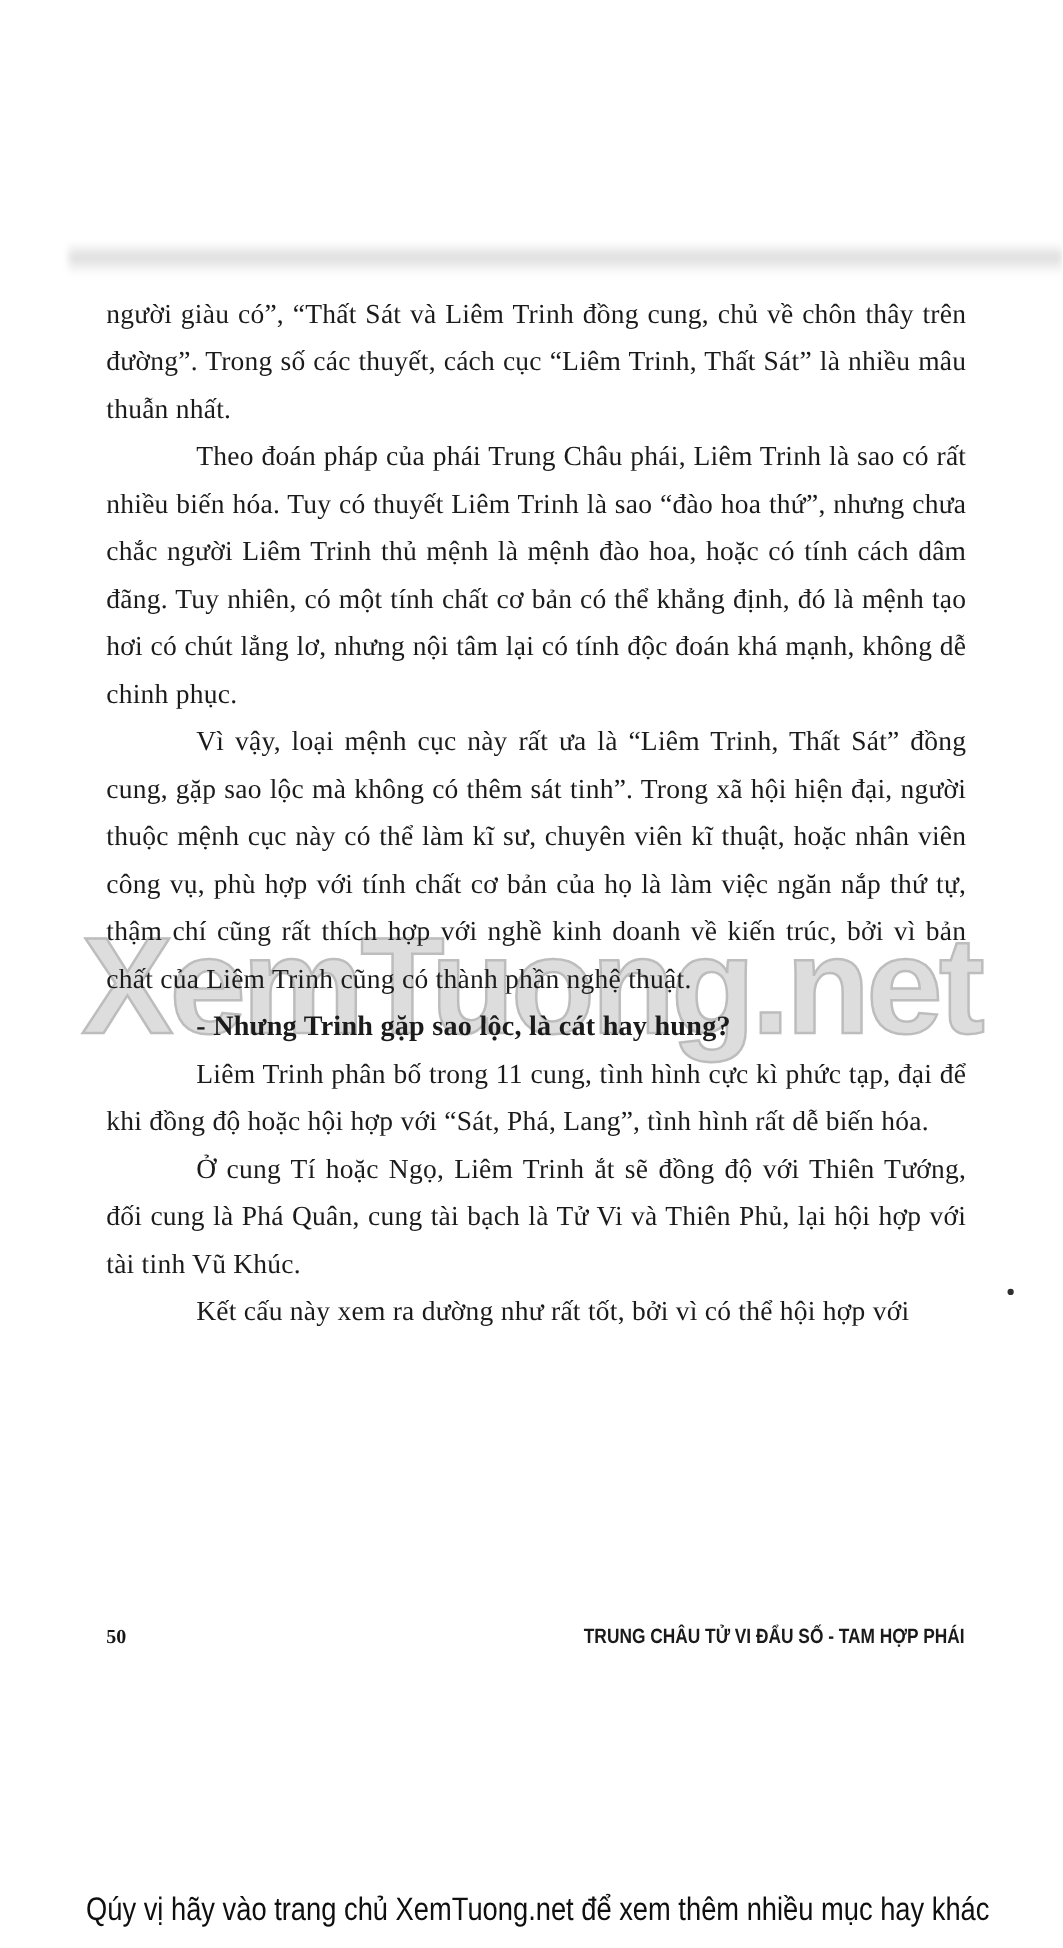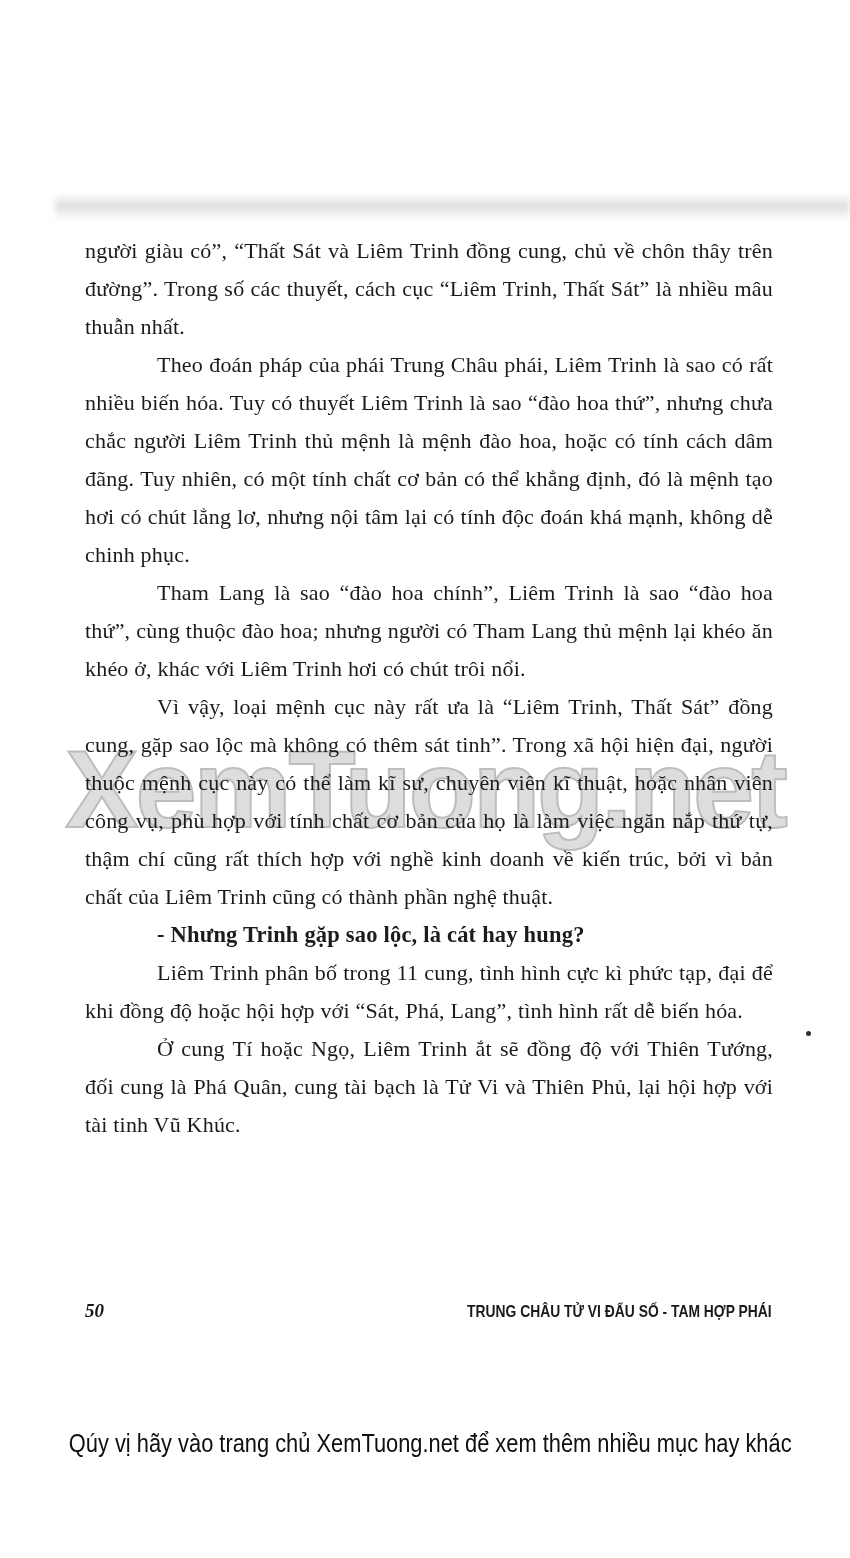--- a/index.html
+++ b/index.html
@@ -73,22 +73,21 @@
     left: 85px;
     right: 78px;
     top: 1300px;
     display: flex;
     justify-content: space-between;
     align-items: baseline;
     z-index: 2;
     color: #161616;
   }
   .page-number {
-    font-style: italic;
-    font-size: 19px;
+    font-size: 16px;
     font-weight: bold;
   }
   .running-title {
     font-family: "Liberation Sans", sans-serif;
     font-weight: bold;
     font-size: 16.5px;
     transform: scaleX(0.84);
     transform-origin: right center;
     white-space: nowrap;
     color: #1a1a1a;
@@ -100,21 +99,21 @@
     width: 5px;
     height: 5px;
     border-radius: 50%;
     background: #2e2e2e;
     z-index: 2;
   }
   .promo-caption {
     position: absolute;
     left: 0;
     width: 100%;
-    top: 1428px;
+    top: 1512px;
     text-align: right;
     z-index: 2;
   }
   .promo-caption span {
     display: inline-block;
     font-family: "Liberation Sans", sans-serif;
     font-size: 26px;
     font-weight: 500;
     color: #0f0f0f;
     white-space: nowrap;
@@ -127,25 +126,25 @@
 
 <div class="page" style="--bg: #ffffff; --ink: #1b1b1b; --wm: #bdbdbd;">
 
   <div class="scan-edge-shadow"></div>
 
   <div class="watermark">XemTuong.net</div>
 
   <div class="textblock">
     <p class="no-indent">người giàu có”, “Thất Sát và Liêm Trinh đồng cung, chủ về chôn thây trên đường”. Trong số các thuyết, cách cục “Liêm Trinh, Thất Sát” là nhiều mâu thuẫn nhất.</p>
     <p>Theo đoán pháp của phái Trung Châu phái, Liêm Trinh là sao có rất nhiều biến hóa. Tuy có thuyết Liêm Trinh là sao “đào hoa thứ”, nhưng chưa chắc người Liêm Trinh thủ mệnh là mệnh đào hoa, hoặc có tính cách dâm đãng. Tuy nhiên, có một tính chất cơ bản có thể khẳng định, đó là mệnh tạo hơi có chút lẳng lơ, nhưng nội tâm lại có tính độc đoán khá mạnh, không dễ chinh phục.</p>
-    <p>Tham Lang là sao “đào hoa chính”, Liêm Trinh là sao “đào hoa thứ”, cùng thuộc đào hoa; nhưng người có Tham Lang thủ mệnh lại khéo ăn khéo ở, khác với Liêm Trinh hơi có chút trôi nổi.</p>
     <p>Vì vậy, loại mệnh cục này rất ưa là “Liêm Trinh, Thất Sát” đồng cung, gặp sao lộc mà không có thêm sát tinh”. Trong xã hội hiện đại, người thuộc mệnh cục này có thể làm kĩ sư, chuyên viên kĩ thuật, hoặc nhân viên công vụ, phù hợp với tính chất cơ bản của họ là làm việc ngăn nắp thứ tự, thậm chí cũng rất thích hợp với nghề kinh doanh về kiến trúc, bởi vì bản chất của Liêm Trinh cũng có thành phần nghệ thuật.</p>
     <p class="section-heading">- Nhưng Trinh gặp sao lộc, là cát hay hung?</p>
     <p>Liêm Trinh phân bố trong 11 cung, tình hình cực kì phức tạp, đại để khi đồng độ hoặc hội hợp với “Sát, Phá, Lang”, tình hình rất dễ biến hóa.</p>
     <p>Ở cung Tí hoặc Ngọ, Liêm Trinh ắt sẽ đồng độ với Thiên Tướng, đối cung là Phá Quân, cung tài bạch là Tử Vi và Thiên Phủ, lại hội hợp với tài tinh Vũ Khúc.</p>
+    <p>Kết cấu này xem ra dường như rất tốt, bởi vì có thể hội hợp với</p>
   </div>
 
   <div class="ink-dot"></div>
 
   <div class="footer">
     <span class="page-number">50</span>
     <span class="running-title">TRUNG CHÂU TỬ VI ĐẨU SỐ - TAM HỢP PHÁI</span>
   </div>
 
   <div class="promo-caption">

